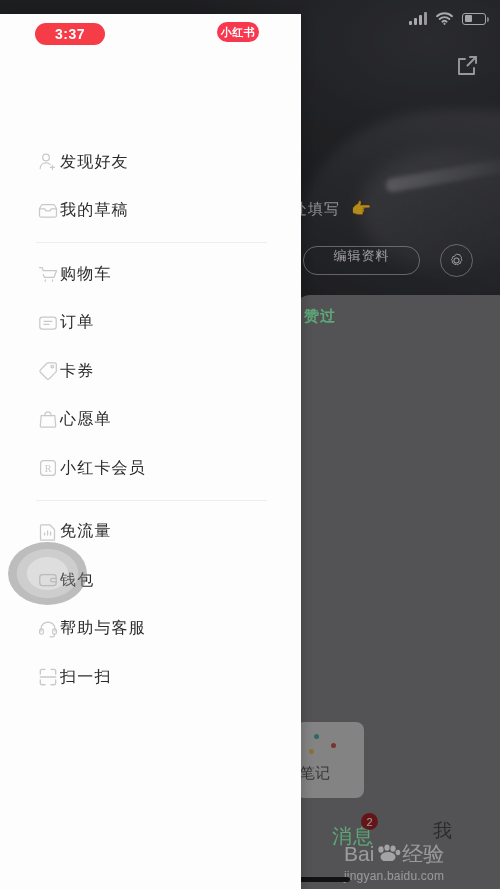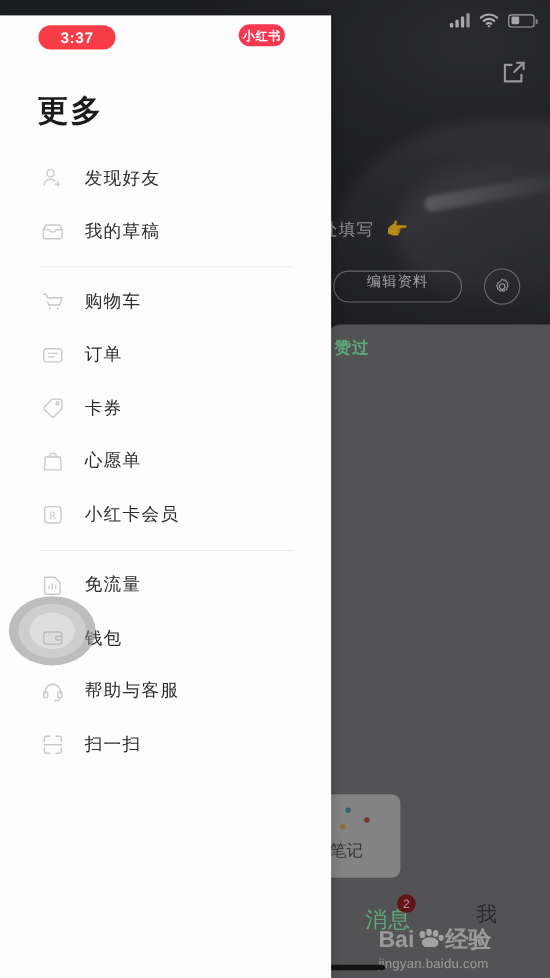--- a/index.html
+++ b/index.html
@@ -192,21 +192,21 @@
   }
 
   .watermark {
     position: absolute;
     left: 344px; top: 840px;
     width: 150px;
     opacity: 0.85;
   }
   .wm-line1 {
     font-size: 21px;
-    font-weight: bold;
+    font-weight: normal;
     color: #f0f0f0;
     letter-spacing: 0px;
     display: flex;
     align-items: baseline;
   }
   .wm-paw { margin: 0 1px; }
   .wm-line2 {
     font-size: 12px;
     color: #ededed;
     margin-top: 1px;
@@ -287,21 +287,20 @@
   .menu-icon {
     width: 24px;
     height: 24px;
     flex: 0 0 24px;
     display: flex;
     align-items: center;
     justify-content: center;
     color: #c9c9cb;
   }
   .menu-label {
-    margin-left: 17px;
     font-size: 16px;
     color: #2b2b2b;
     letter-spacing: 1.2px;
   }
   .menu-divider {
     height: 1px;
     margin: 7px 34px 7px 36px;
     background: #ededed;
   }
 
@@ -415,21 +414,20 @@
 
     <div class="home-indicator"></div>
   </div>
 
   <div id="scrim"></div>
 
   <div id="drawer">
     <div class="time-pill">3:37</div>
     <div class="brand-pill">小红书</div>
 
-    <div class="drawer-title">更多</div>
 
     <div class="menu-list">
 
       <div class="menu-item">
         <span class="menu-icon">
           <svg width="22" height="22" viewBox="0 0 22 22">
             <circle cx="9" cy="6.5" r="3.3" fill="none" stroke="currentColor" stroke-width="1.25"></circle>
             <path d="M3.2 17.5 c0-3.4 2.6-5.6 5.8-5.6 c1.6 0 3 .5 4 1.4" fill="none" stroke="currentColor" stroke-width="1.25" stroke-linecap="round"></path>
             <path d="M15.4 14.2 v4.2 M13.3 16.3 h4.2" fill="none" stroke="currentColor" stroke-width="1.15" stroke-linecap="round"></path>
           </svg>

